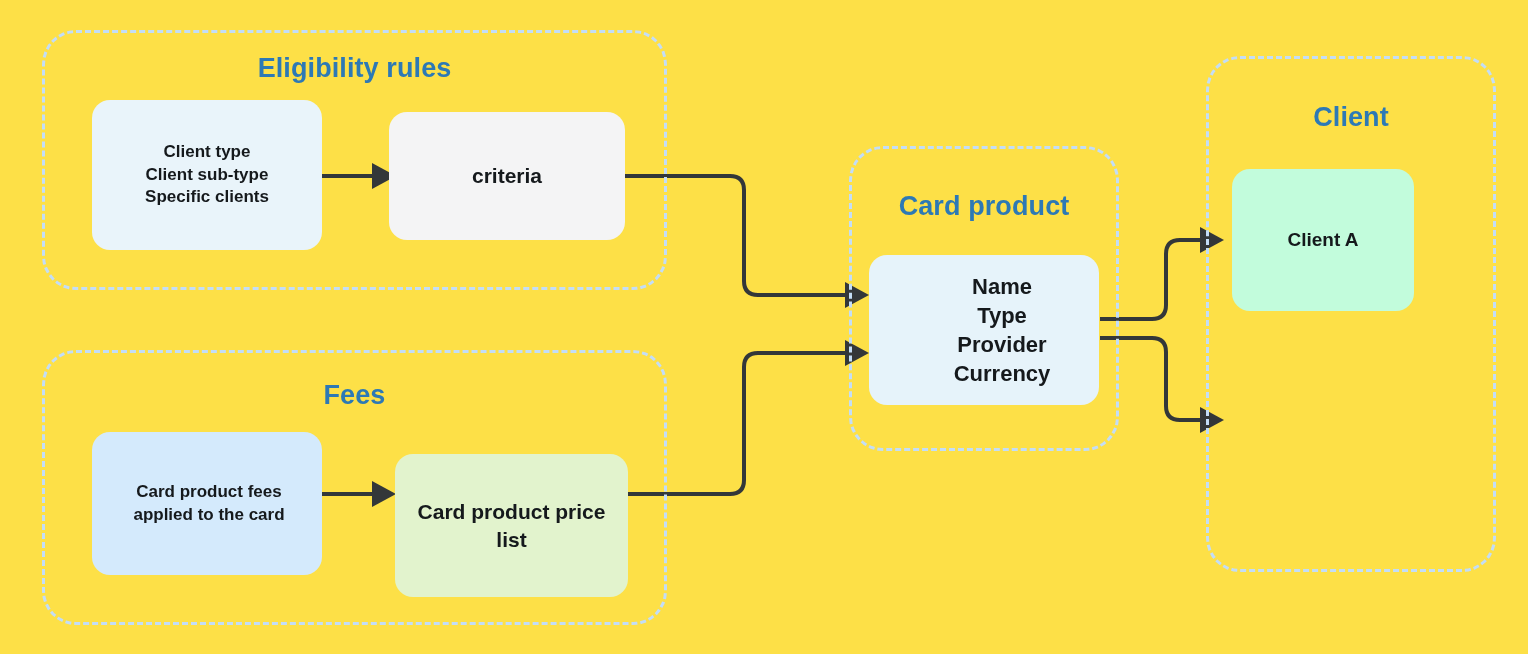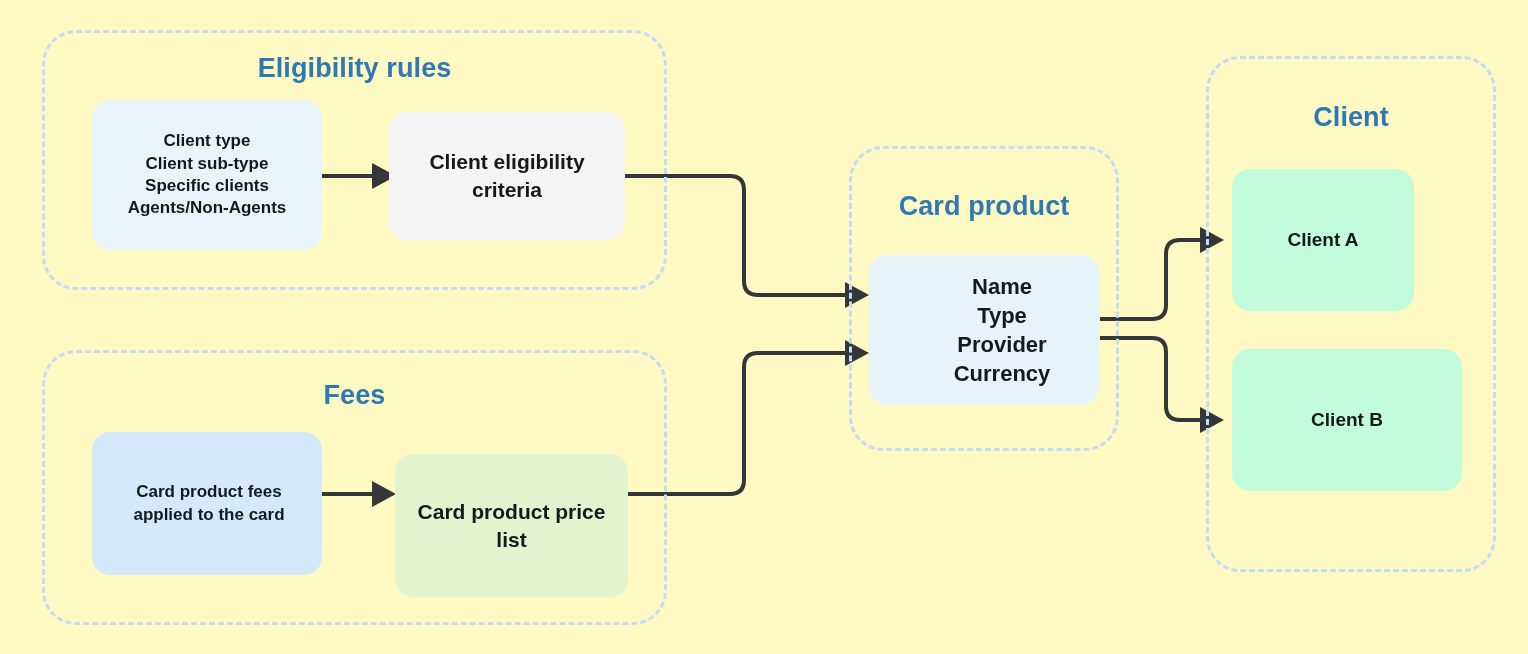--- a/index.html
+++ b/index.html
@@ -7,21 +7,21 @@
     padding: 0;
     background: #ffffff;
   }
   body {
     font-family: "Liberation Sans", sans-serif;
   }
   #canvas {
     position: relative;
     width: 1528px;
     height: 654px;
-    background: #fef9c3;
+    background: #fde047;
     overflow: hidden;
   }
 
   
   .group {
     position: absolute;
     box-sizing: border-box;
     border: 3.5px dashed #c3ddf7;
     border-radius: 34px;
     background: transparent;
@@ -118,27 +118,25 @@
 
   <div class="group" style="left:42px; top:30px; width:625px; height:260px;">
     <div class="group-title" style="top:20px; font-size:27px;">Eligibility rules</div>
   </div>
 
   <div class="node n-palebluetint" style="left:92px; top:100px; width:230px; height:150px; font-size:17px;">
     <div class="lines">
       <div>Client type</div>
       <div>Client sub-type</div>
       <div>Specific clients</div>
-      <div>Agents/Non-Agents</div>
     </div>
   </div>
 
   <div class="node n-lightgray" style="left:389px; top:112px; width:236px; height:128px; font-size:21px;">
     <div class="lines">
-      <div>Client eligibility</div>
       <div>criteria</div>
     </div>
   </div>
 
   <div class="group" style="left:42px; top:350px; width:625px; height:275px;">
     <div class="group-title" style="top:27px; font-size:27px;">Fees</div>
   </div>
 
   <div class="node n-lightblue" style="left:92px; top:432px; width:230px; height:143px; font-size:17px;padding-left:12px;">
     <div class="lines">
@@ -170,19 +168,14 @@
   <div class="group" style="left:1206px; top:56px; width:290px; height:516px;">
     <div class="group-title" style="top:43px; font-size:27px;">Client</div>
   </div>
 
   <div class="node n-mint" style="left:1232px; top:169px; width:182px; height:142px; font-size:19px;">
     <div class="lines">
       <div>Client A</div>
     </div>
   </div>
 
-  <div class="node n-mint" style="left:1232px; top:349px; width:230px; height:142px; font-size:19px;">
-    <div class="lines">
-      <div>Client B</div>
-    </div>
-  </div>
 
 </div>
 
 </body></html>

